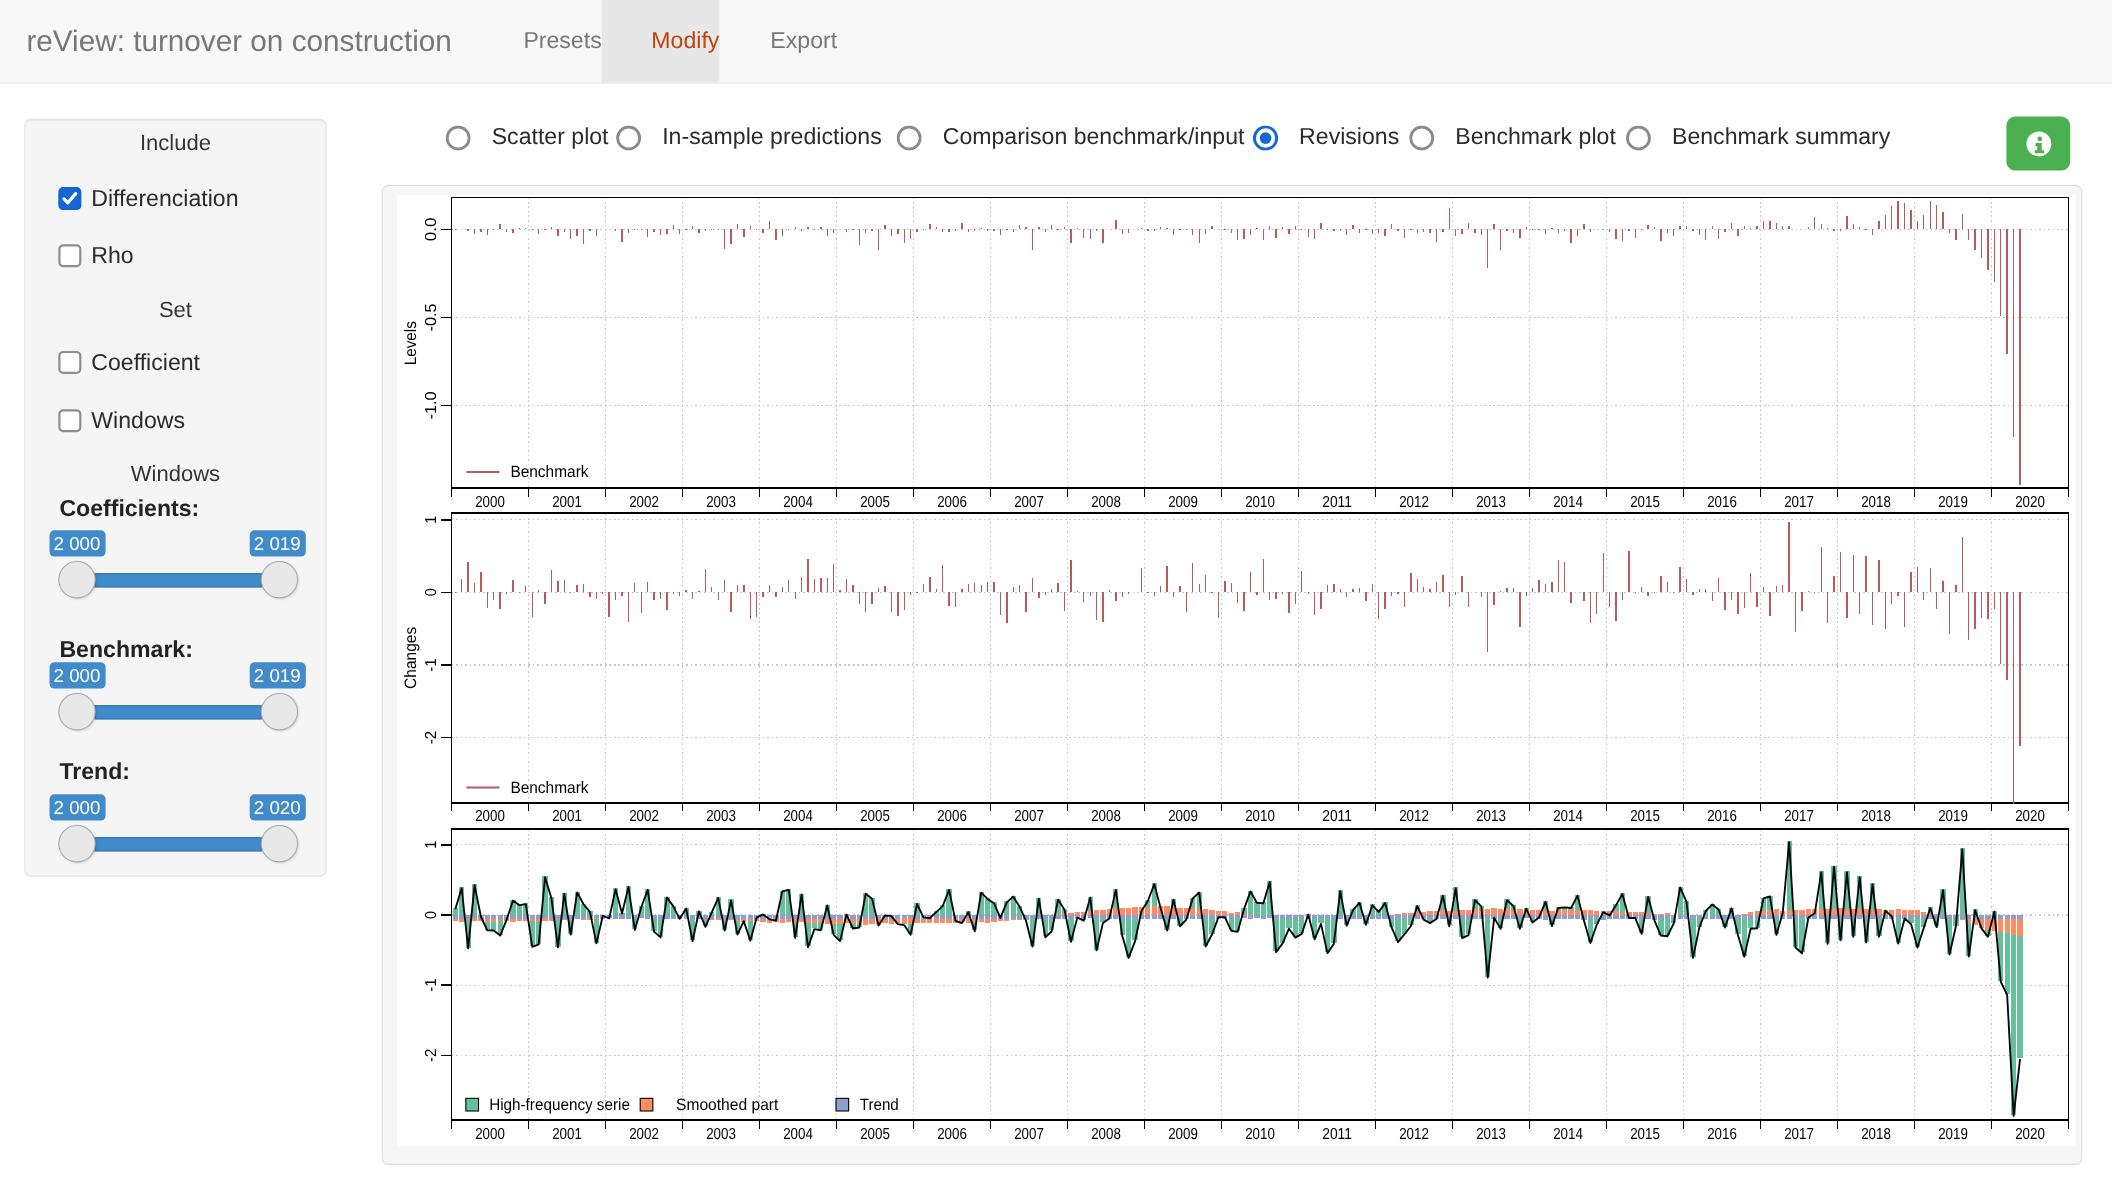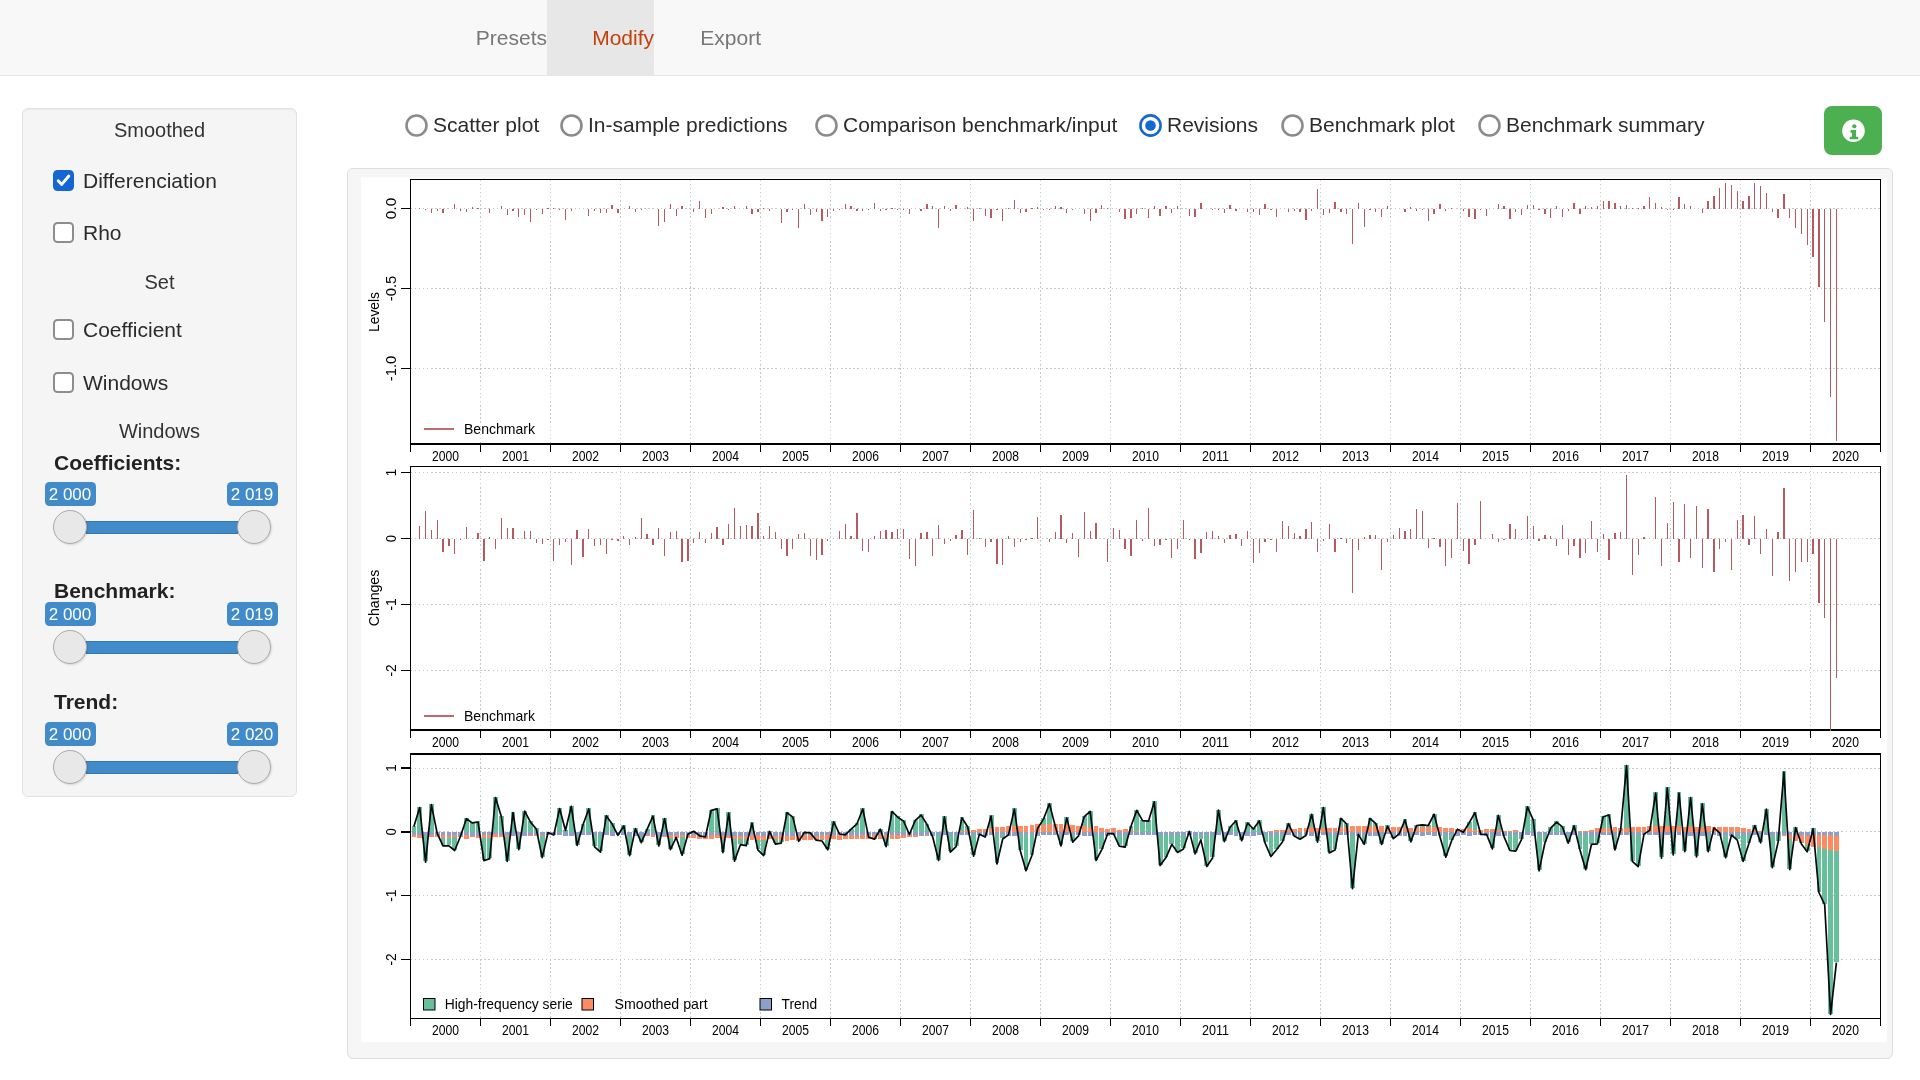--- a/index.html
+++ b/index.html
@@ -14,33 +14,34 @@
 .cbox.off {background:#fff;border:2px solid #8d8d8d}
 .cbox.on {background:#1467d2;border:2px solid #1467d2}
 .clab {position:absolute;left:30px;top:-1px;font-size:21px;color:#2b2b2b}
 .wlab {position:absolute;left:31px;font-size:21px;font-weight:bold;color:#222}
 .slab {position:absolute;width:51px;height:24px;background:#428bca;border-radius:4.5px;color:#fff;font-size:17px;text-align:center;line-height:26px}
 .strack {position:absolute;left:30px;width:217px;height:13px;background:#ededed;border:1px solid #dedede;border-radius:7px}
 .sbar {position:absolute;left:63px;width:152px;height:13px;background:#428bca;border:1px solid #3278b3}
 .shandle {position:absolute;width:34px;height:34px;border-radius:50%;background:#e8e8e8;border:1px solid #aaa;box-shadow:1px 1px 2px rgba(0,0,0,0.12)}
 .ritem {position:absolute;top:113px;height:24px}
 .rsvg {display:inline-block;vertical-align:middle}
-.rl {display:inline-block;vertical-align:middle;margin-left:5px;font-size:21px;color:#2b2b2b}
+.rl {display:inline-block;vertical-align:middle;margin-left:19px;font-size:21px;color:#2b2b2b}
 .panel {position:absolute;left:347px;top:168px;width:1546px;height:891px;background:#f6f6f6;border:1.5px solid #ddd;border-radius:6px}
 .ibtn {position:absolute;left:1824px;top:106px;width:58px;height:49px;background:#4caf50;border-radius:8px}
 </style></head>
 <body>
 <div class="navbar">
+  <div class="brand">reView: turnover on construction</div>
   <div class="tab" style="left:432px;width:115px">Presets</div>
   <div class="tab active" style="left:547px;width:107px">Modify</div>
   <div class="tab" style="left:654px;width:107px">Export</div>
 </div>
 
 <div class="sidebar">
-  <div class="shead" style="top:10px">Smoothed</div>
+  <div class="shead" style="top:10px">Include</div>
   <div class="chk" style="top:61px">
       <span class="cbox on">
         <svg width="21" height="21" viewBox="0 0 21 21" style="position:absolute;left:-2px;top:-2px">
           <path d="M5.2 10.8 L8.7 14.4 L15.8 6.0" stroke="#fff" stroke-width="2.9" fill="none" stroke-linecap="round" stroke-linejoin="round"></path>
         </svg>
       </span>
       <span class="clab">Differenciation</span>
     </div>
   <div class="chk" style="top:113px">
       <span class="cbox off"></span>

